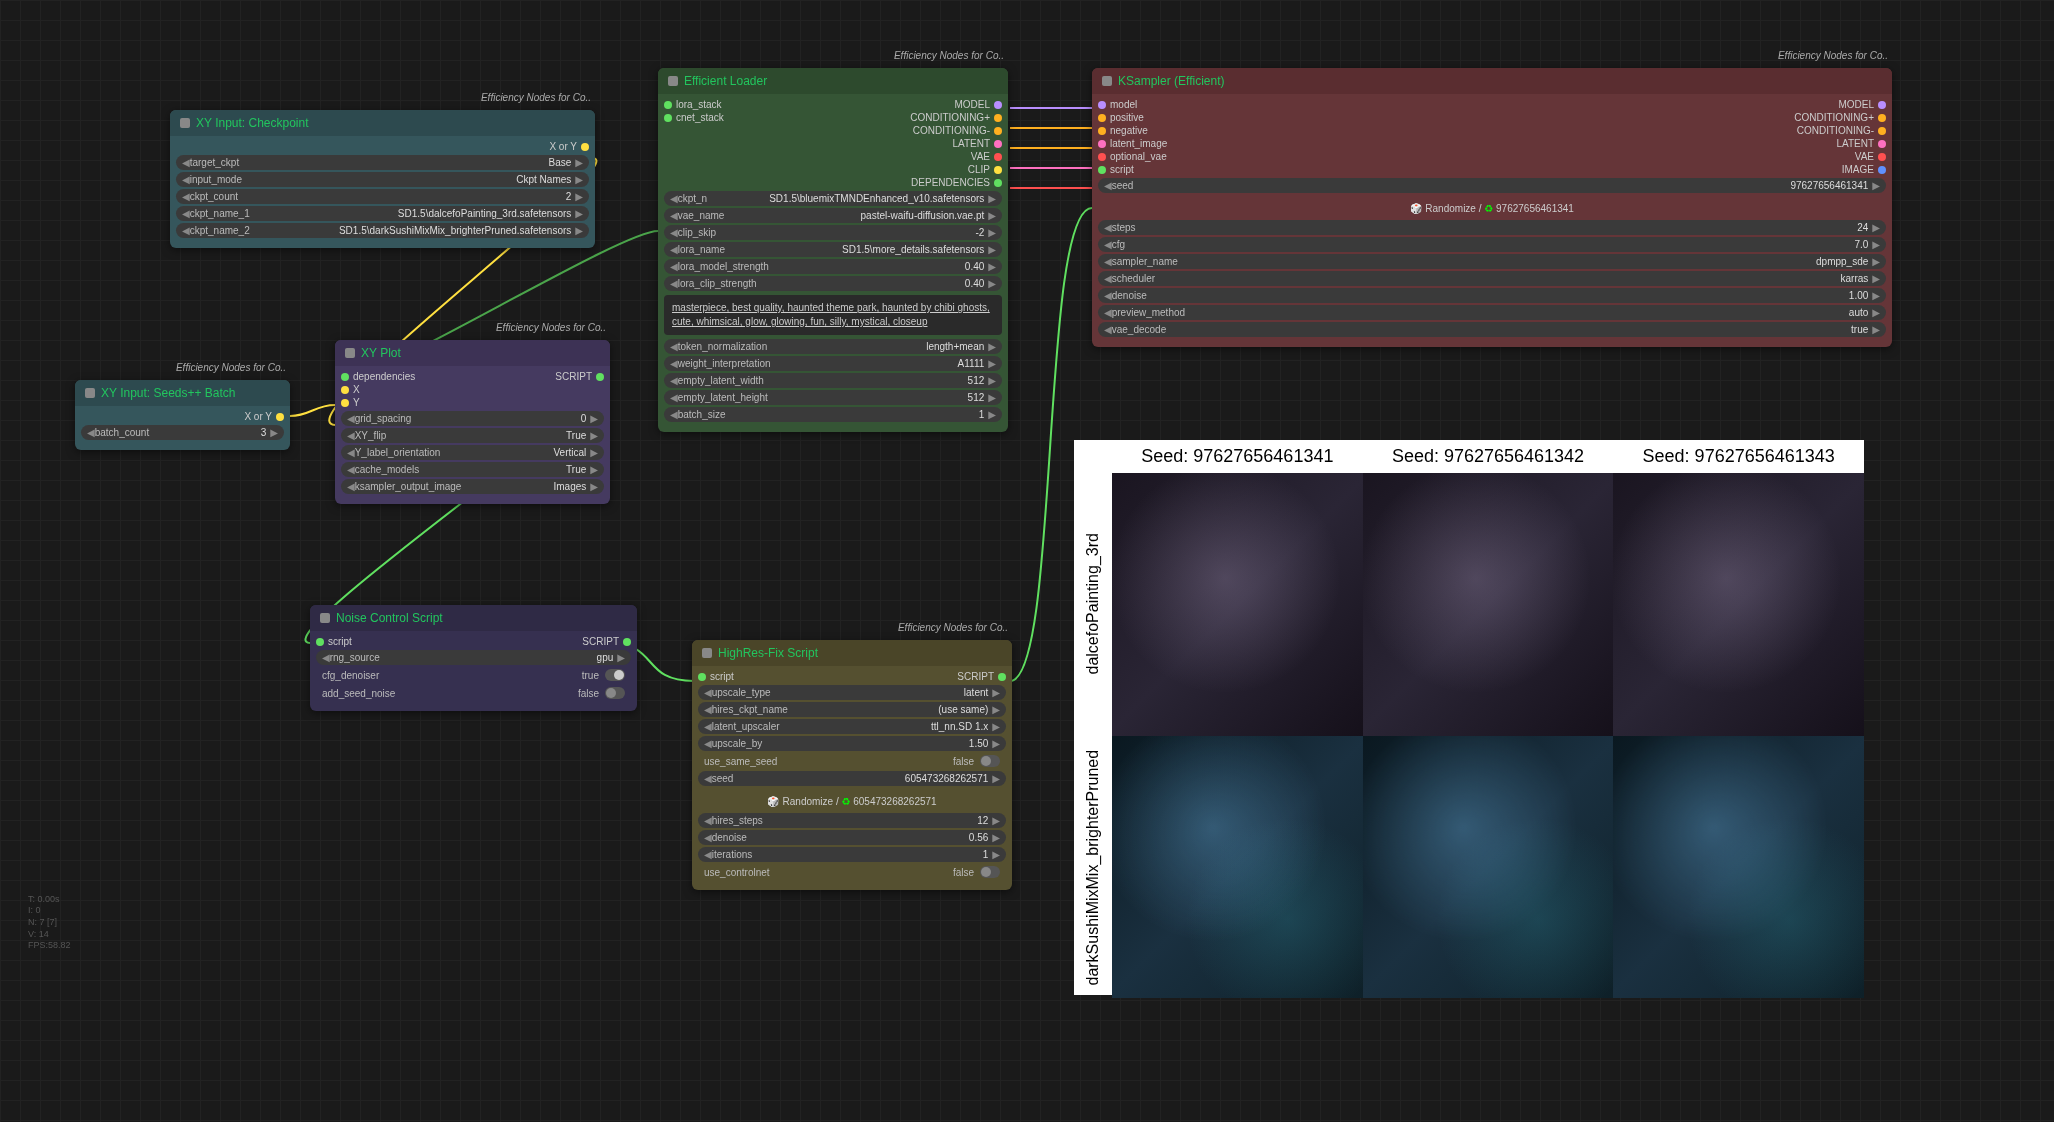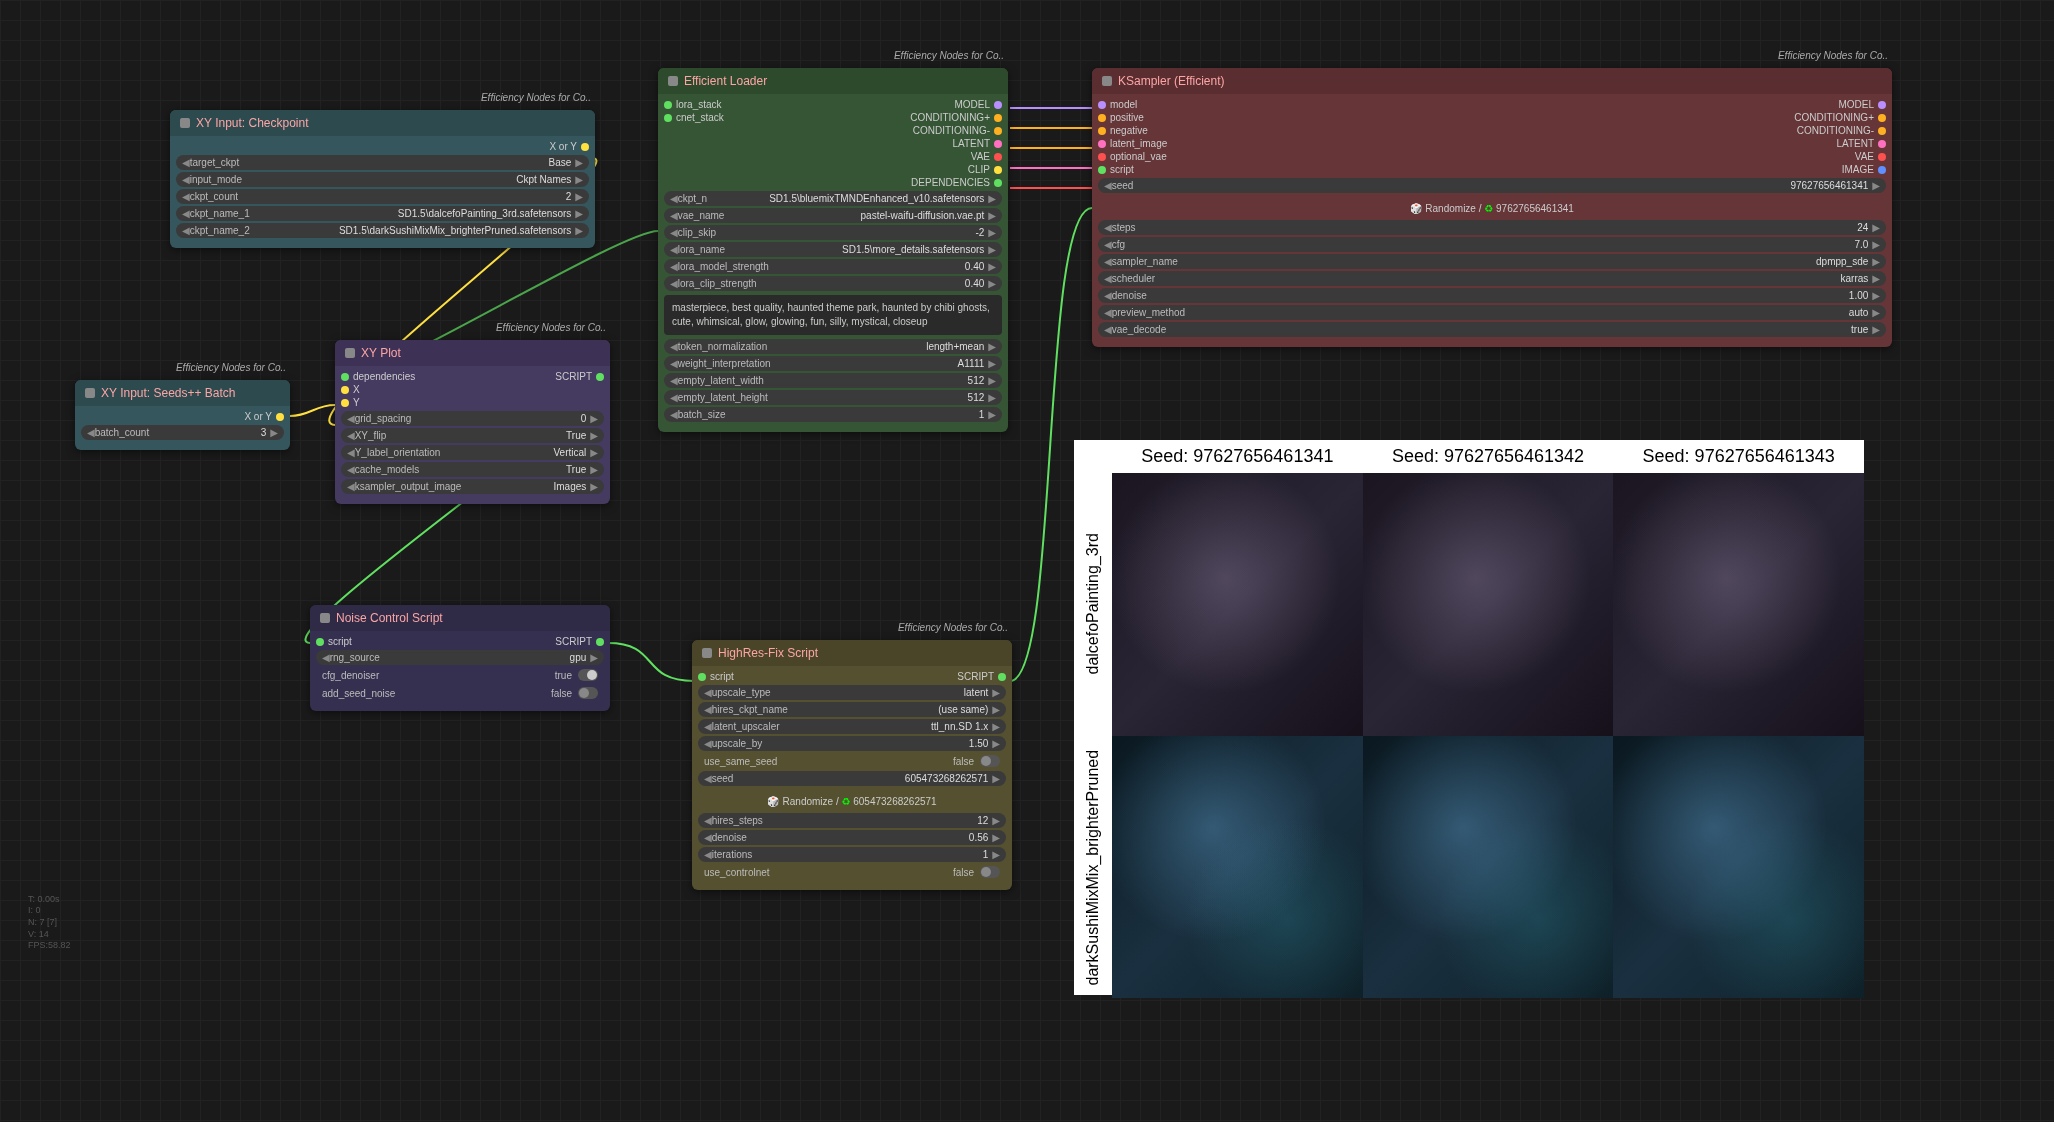--- a/index.html
+++ b/index.html
@@ -1,32 +1,32 @@
 <!DOCTYPE html>
 <html><head>
 <meta charset="utf-8">
 <style>
 * { margin:0; padding:0; box-sizing:border-box; }
 body { background:#1a1a1a; font-family:Arial,sans-serif; font-size:10px; color:#ccc; overflow:hidden; width:2054px; height:1122px; position:relative;
   background-image:linear-gradient(#222 1px,transparent 1px),linear-gradient(90deg,#222 1px,transparent 1px);
   background-size:20px 20px; }
 .node { position:absolute; border-radius:6px; box-shadow:0 2px 8px rgba(0,0,0,.5); }
 .badge { position:absolute; top:-18px; right:4px; font-size:10px; color:#aaa; font-style:italic; }
-.titlebar { padding:6px 10px; font-size:12px; color:#fca5a5; display:flex; align-items:center; gap:6px; border-radius:6px 6px 0 0; }
+.titlebar { padding:6px 10px; font-size:12px; color:#22c55e; display:flex; align-items:center; gap:6px; border-radius:6px 6px 0 0; }
 .collapse { width:10px; height:10px; background:#888; border-radius:2px; }
 .body { padding:4px 6px 8px; }
 .port-row { display:flex; justify-content:space-between; align-items:center; font-size:10px; padding:1px 0; position:relative; }
 .port-l { display:flex; align-items:center; gap:4px; }
 .port-r { display:flex; align-items:center; gap:4px; }
 .dot { width:8px; height:8px; border-radius:50%; display:inline-block; }
 .param { display:flex; align-items:center; justify-content:space-between; background:#3a3a3a; border-radius:10px; padding:2px 6px; margin:2px 0; font-size:10px; }
 .param .arr { color:#888; cursor:pointer; }
 .param .lbl { flex:0 0 auto; color:#bbb; }
 .param .val { flex:1; text-align:right; color:#ddd; padding:0 4px; }
-.textbox { background:#2a2a2a; border-radius:4px; padding:6px 8px; margin:4px 0; font-size:10px; color:#ccc; line-height:1.4; }
+.textbox { background:#2a2a2a; border-radius:4px; padding:6px 8px; margin:4px 0; font-size:10px; color:#ccc; line-height:1.4;text-decoration:underline; }
 .randrow { text-align:center; font-size:10px; color:#ccc; padding:2px 0 4px;margin-top:8px; }
 .rec { color:#0f0; }
 .toggle { display:flex; align-items:center; justify-content:space-between; padding:2px 6px; margin:2px 0; font-size:10px; color:#bbb; }
 .tog-sw { width:20px; height:12px; background:#555; border-radius:6px; position:relative; }
 .tog-sw.on::after { content:''; position:absolute; right:1px; top:1px; width:10px; height:10px; background:#ccc; border-radius:50%; }
 .tog-sw.off::after { content:''; position:absolute; left:1px; top:1px; width:10px; height:10px; background:#888; border-radius:50%; }
 .stats { position:absolute; left:28px; bottom:170px; font-size:9px; color:#555; line-height:1.3; }
 svg.wires { position:absolute; top:0; left:0; width:2054px; height:1122px; pointer-events:none; }
 .grid-out { position:absolute; background:#fff; }
 .grid-hdr { display:flex; }
@@ -205,21 +205,21 @@
         <div class="param">
           <span class="arr">◀</span>
           <span class="lbl">ksampler_output_image</span>
           <span class="val">Images</span>
           <span class="arr">▶</span>
         </div>
       </div>
   </div>
 </div>
 
-<div class="node n-dpurple" style="left:310px;top:605px;width:300px">
+<div class="node n-dpurple" style="left:310px;top:605px;width:327px">
   <div class="titlebar">
       <span class="collapse"></span>
       <span>Noise Control Script</span>
     </div>
   <div class="body">
     <div class="port-row">
         <span class="port-l">
           <span class="dot c-scr"></span>
           <span>script</span>
         </span>

